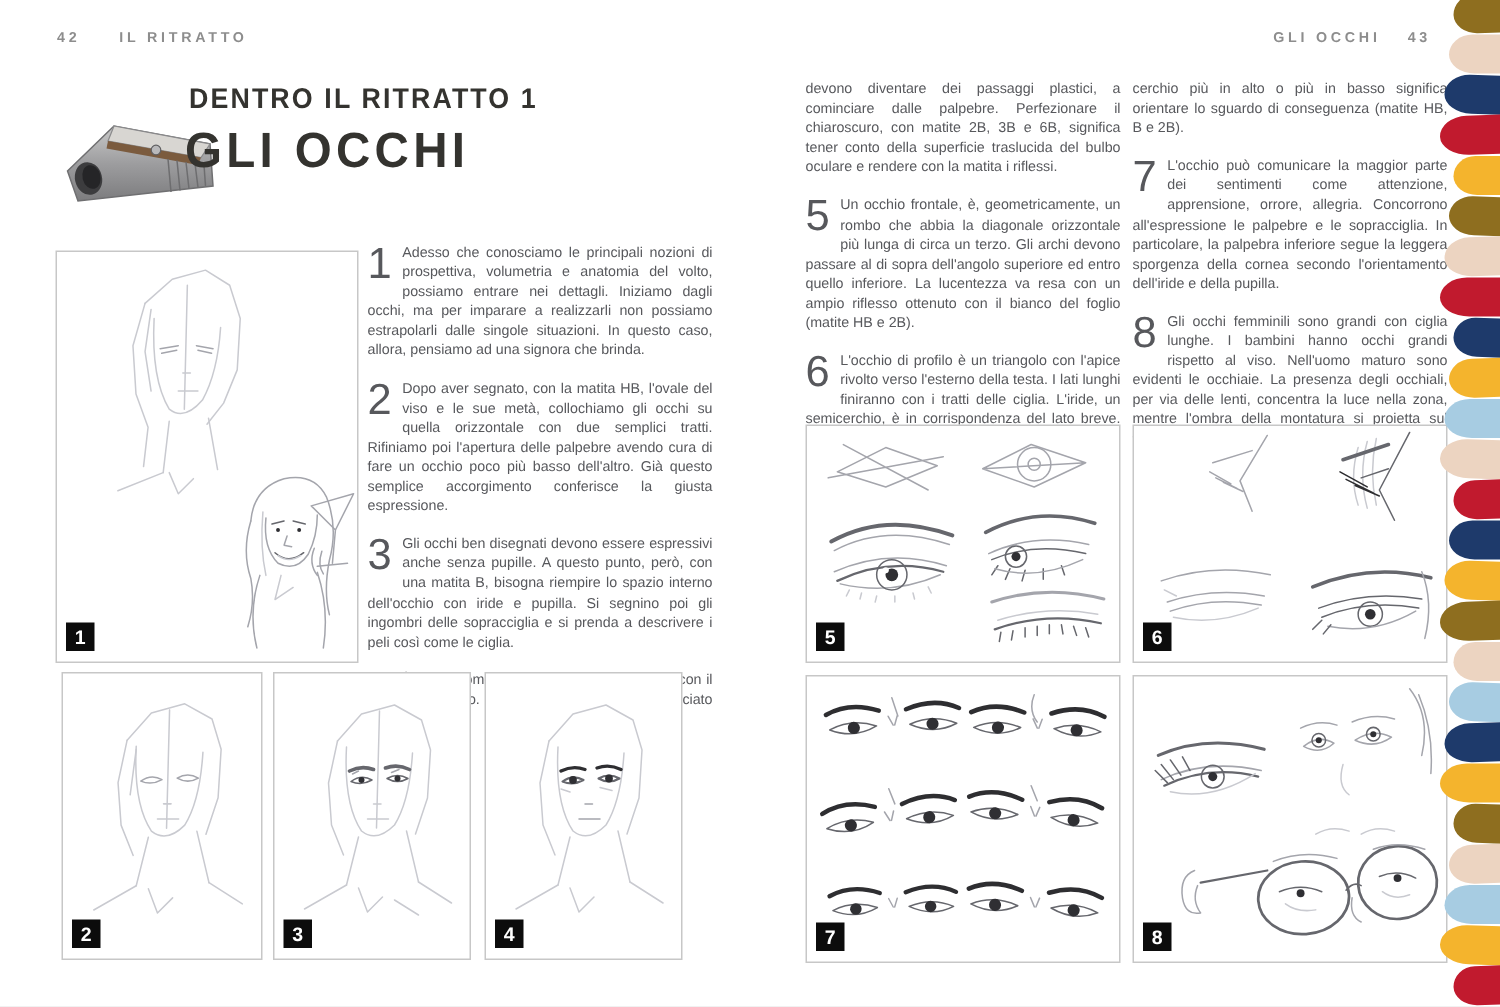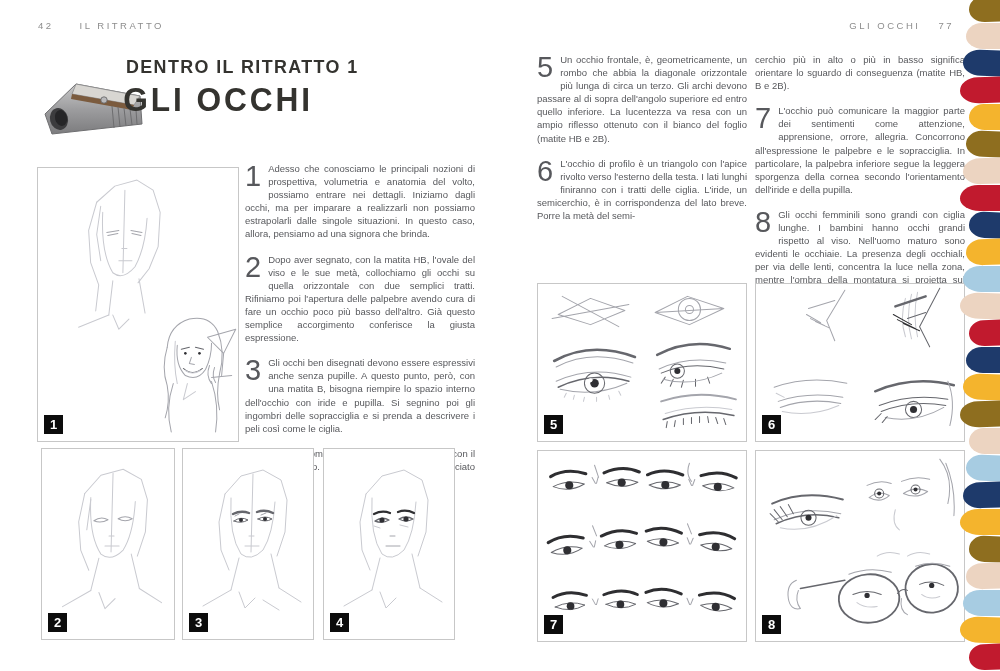--- a/index.html
+++ b/index.html
@@ -1,21 +1,21 @@
 <!DOCTYPE html>
 <html><head>
 <meta charset="utf-8">
 <style>
   html,body{margin:0;padding:0;background:#e8e8e8;}
   .spread{
     position:relative;width:1000px;height:671px;background:#ffffff;
     font-family:"Liberation Sans",sans-serif;overflow:hidden;margin:0 auto;
   }
   
-  .runhead{position:absolute;top:20px;font-size:9.5px;letter-spacing:2.5px;color:#8d8d8d;font-weight:normal;}
+  .runhead{position:absolute;top:20px;font-size:9.5px;letter-spacing:2.5px;color:#8d8d8d;font-weight:bold;}
   .rh-left{left:38px;display:flex;gap:26px;}
   .rh-right{right:46px;display:flex;gap:18px;}
   
   .title-block{position:absolute;left:118px;top:56px;width:266px;text-align:left;color:#34332f;}
   .kicker{font-size:19px;letter-spacing:1.5px;font-weight:bold;transform:scaleX(.94);}
   .big-title{font-size:33px;letter-spacing:3px;font-weight:bold;margin-top:3px;transform:scaleX(.96);}
   
   .textcol{position:absolute;color:#57585c;font-size:9.5px;line-height:13.1px;text-align:justify;}
   .para{margin-bottom:12px;overflow:visible;}
   .dropnum{float:left;font-size:29px;line-height:25px;padding:2px 7px 0 0;color:#57585c;font-weight:normal;font-family:"Liberation Sans",sans-serif;}
@@ -39,21 +39,21 @@
 <body>
 
 <div class="spread">
 
   <div class="runhead rh-left">
     <span>42</span>
     <span>IL RITRATTO</span>
   </div>
   <div class="runhead rh-right">
     <span>GLI OCCHI</span>
-    <span>77</span>
+    <span>43</span>
   </div>
 
   <svg style="position:absolute;left:42px;top:72px;width:106px;height:70px;" viewBox="0 0 106 70">
     <defs>
       <linearGradient id="met" x1="0" y1="0" x2="0" y2="1">
         <stop offset="0" stop-color="#c9c9c9"></stop>
           <stop offset="0.5" stop-color="#9d9d9f"></stop>
           <stop offset="1" stop-color="#7c7c7e"></stop>
       </linearGradient>
     </defs>
@@ -159,20 +159,21 @@
         <circle class="irisd" cx="82" cy="69" r="2.6"></circle>
       <path class="s1" d="M50,76 L56,78 M76,75 L84,77"></path>
       <path class="s2" d="M66,86 L71,86 M62,96 L76,96"></path>
       <path class="s1" d="M56,108 L48,140 M88,104 L96,138"></path>
       <path class="s1" d="M20,156 L48,140 M96,138 L118,152 M56,142 L62,158 L72,148"></path>
     </svg>
     <div class="badge">4</div>
   </div>
 
   <div id="right-col1" class="textcol" style="left:537px;top:53px;width:210px;">
+      <div class="para"><span>devono diventare dei passaggi plastici, a cominciare dalle palpebre. Perfezionare il chiaroscuro, con matite 2B, 3B e 6B, significa tener conto della superficie traslucida del bulbo oculare e rendere con la matita i riflessi.</span></div>
       <div class="para"><span class="dropnum">5</span><span>Un occhio frontale, è, geometricamente, un rombo che abbia la diagonale orizzontale più lunga di circa un terzo. Gli archi devono passare al di sopra dell'angolo superiore ed entro quello inferiore. La lucentezza va resa con un ampio riflesso ottenuto con il bianco del foglio (matite HB e 2B).</span></div>
       <div class="para"><span class="dropnum">6</span><span>L'occhio di profilo è un triangolo con l'apice rivolto verso l'esterno della testa. I lati lunghi finiranno con i tratti delle ciglia. L'iride, un semicerchio, è in corrispondenza del lato breve. Porre la metà del semi-</span></div>
     </div>
   <div id="right-col2" class="textcol" style="left:755px;top:53px;width:210px;">
       <div class="para"><span>cerchio più in alto o più in basso significa orientare lo sguardo di conseguenza (matite HB, B e 2B).</span></div>
       <div class="para"><span class="dropnum">7</span><span>L'occhio può comunicare la maggior parte dei sentimenti come attenzione, apprensione, orrore, allegria. Concorrono all'espressione le palpebre e le sopracciglia. In particolare, la palpebra inferiore segue la leggera sporgenza della cornea secondo l'orientamento dell'iride e della pupilla.</span></div>
       <div class="para"><span class="dropnum">8</span><span>Gli occhi femminili sono grandi con ciglia lunghe. I bambini hanno occhi grandi rispetto al viso. Nell'uomo maturo sono evidenti le occhiaie. La presenza degli occhiali, per via delle lenti, concentra la luce nella zona, mentre l'ombra della montatura si proietta sul volto (matite HB, B, 2B e 3B).</span></div>
     </div>
 
   <div class="figure" style="left:537px;top:283px;width:208px;height:157px;">

